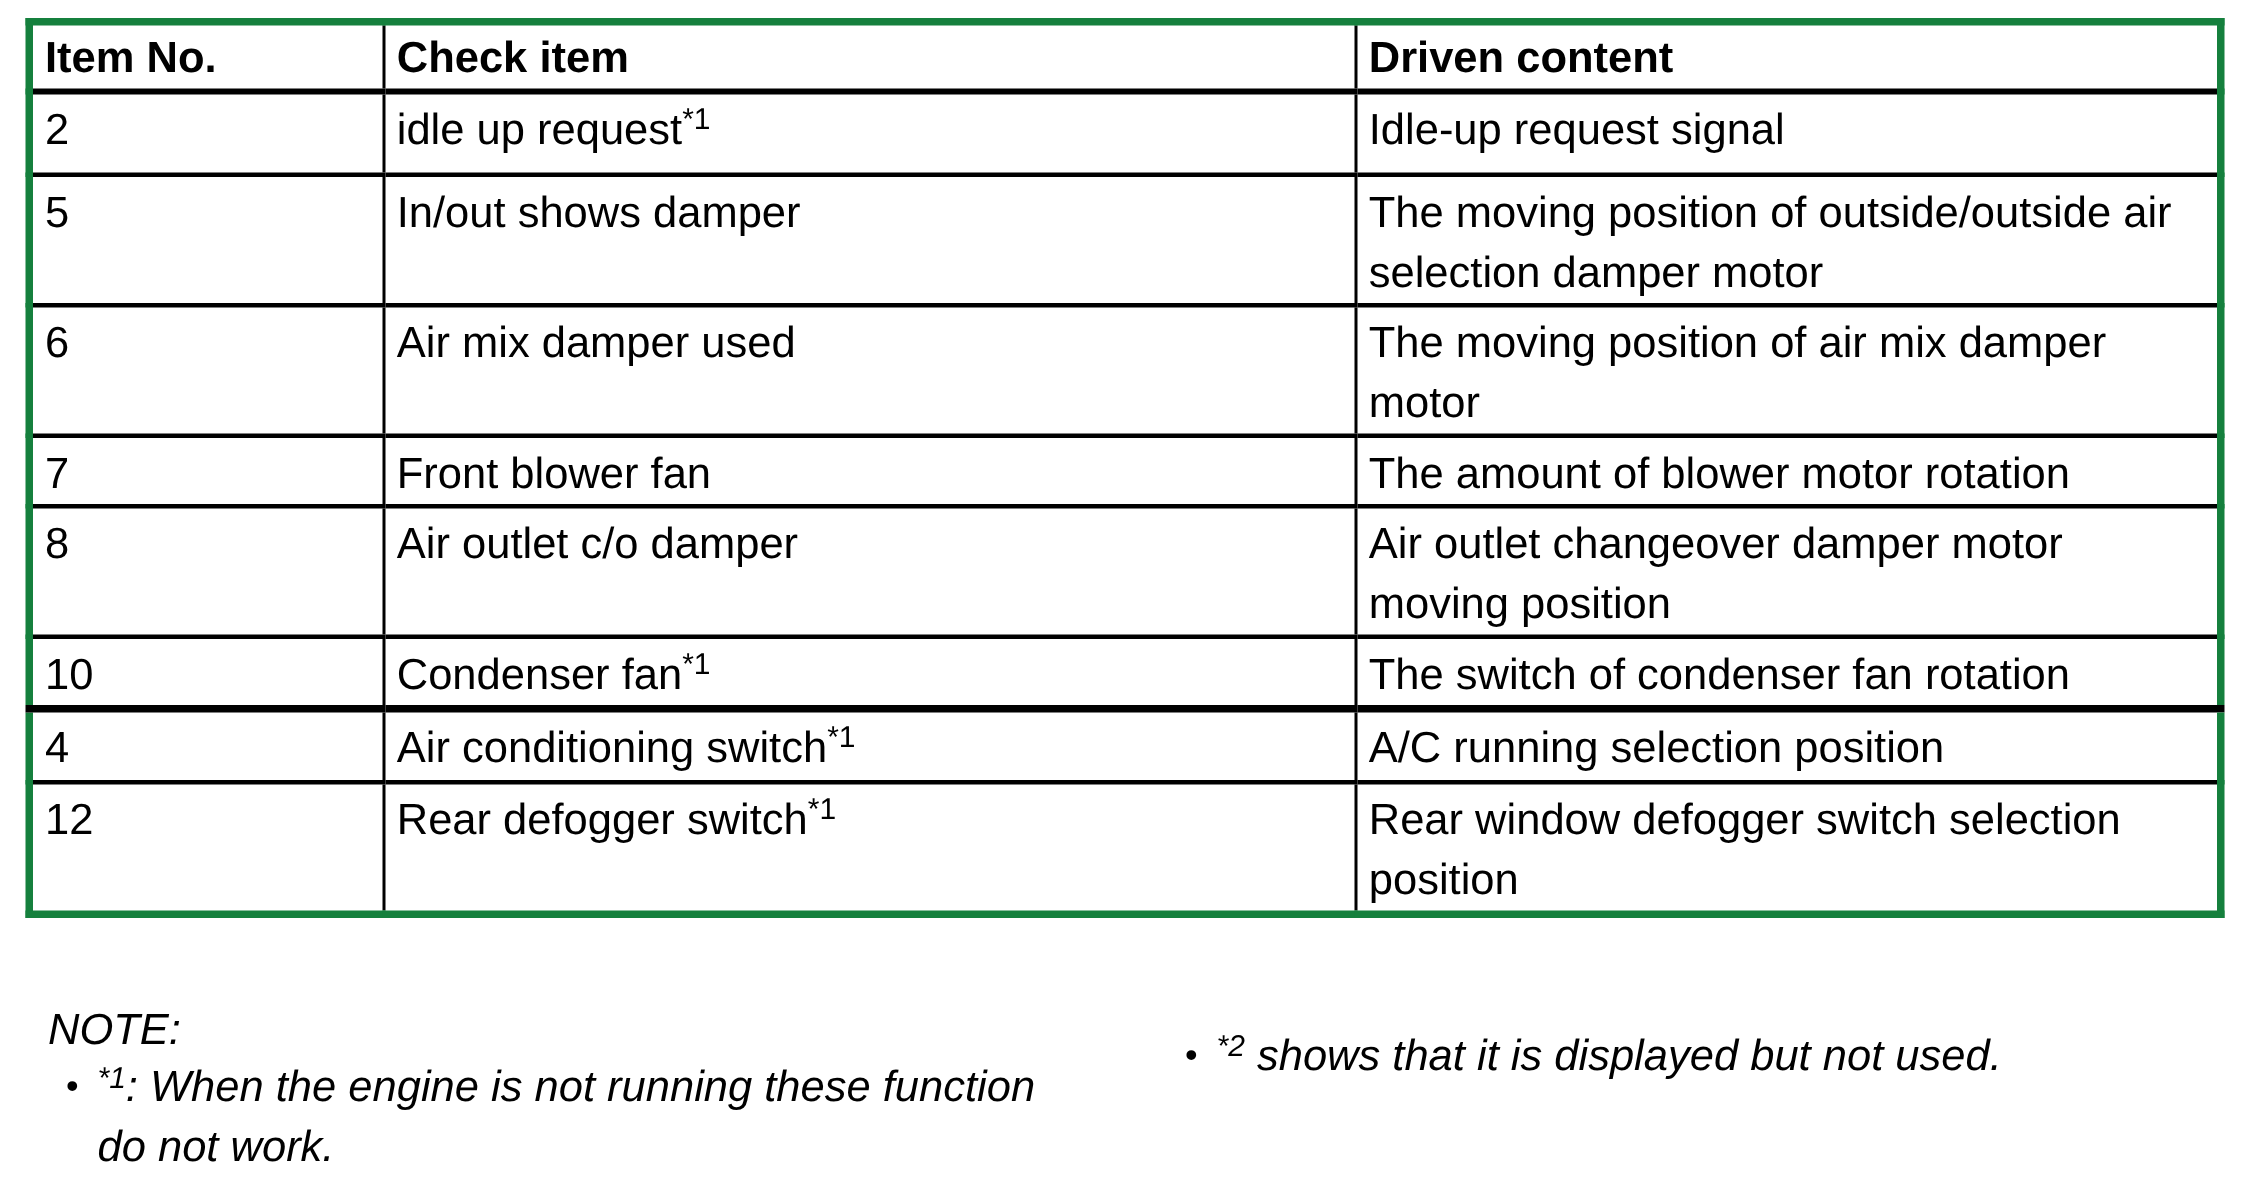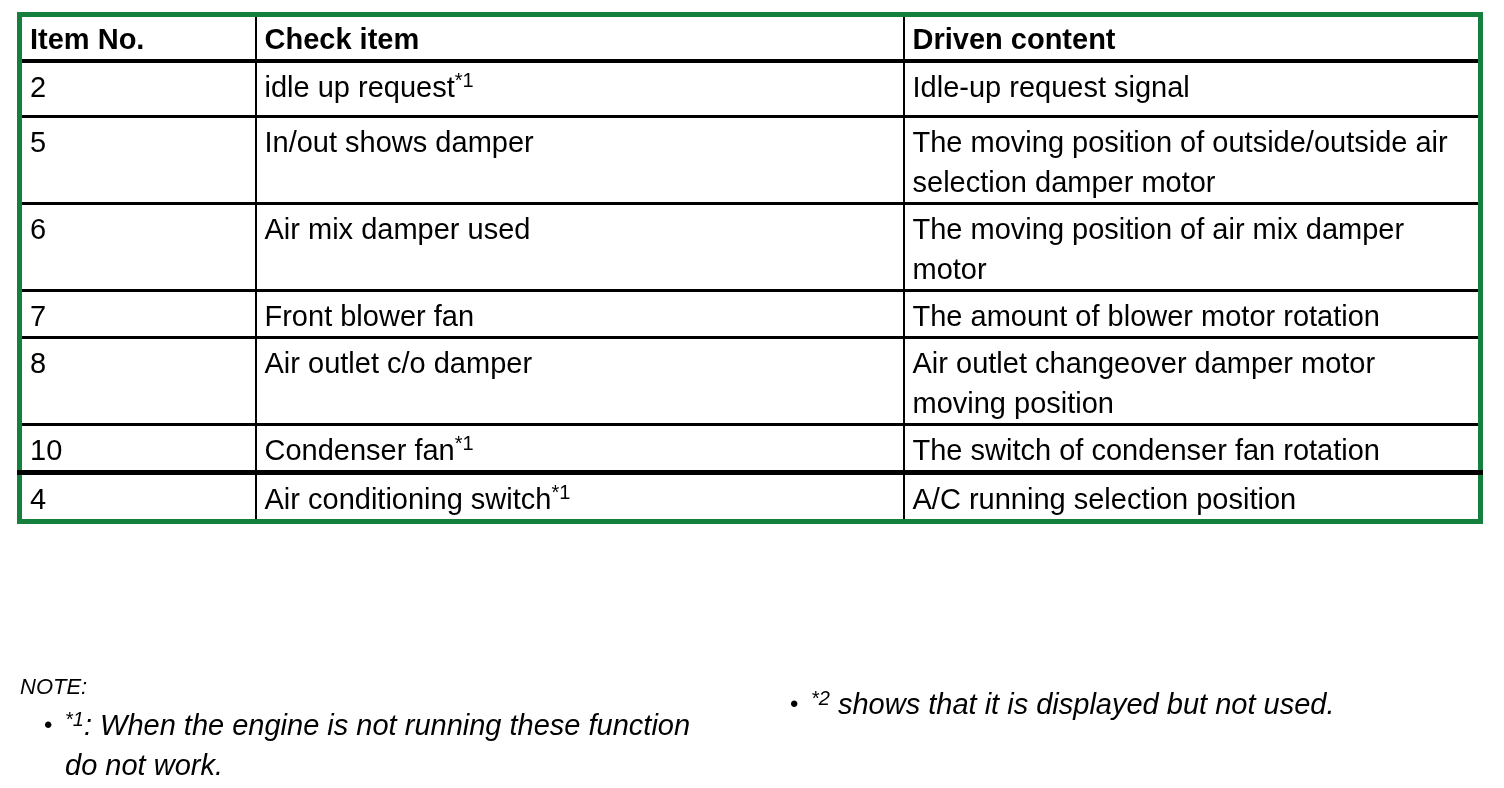--- a/index.html
+++ b/index.html
@@ -47,23 +47,23 @@
   .sup {
     font-size: 20px;
     line-height: 0;
     position: relative;
     top: -10px;
   }
 
   
   .note-label {
     position: absolute;
-    left: 20px;
+    left: 32px;
     top: 672px;
-    font-size: 22px;
+    font-size: 29px;
     font-style: italic;
     line-height: 30px;
   }
   .note-item {
     position: absolute;
     display: flex;
     font-size: 29px;
     font-style: italic;
     line-height: 40px;
   }
@@ -126,20 +126,25 @@
       <tr style="height:48px">
         <td>10</td>
         <td><span>Condenser fan</span><span class="sup">*1</span></td>
         <td>The switch of condenser fan rotation</td>
       </tr>
       <tr class="thick-top" style="height:49px">
         <td>4</td>
         <td><span>Air conditioning switch</span><span class="sup">*1</span></td>
         <td>A/C running selection position</td>
       </tr>
+      <tr style="height:81px">
+        <td>12</td>
+        <td><span>Rear defogger switch</span><span class="sup">*1</span></td>
+        <td>Rear window defogger switch selection position</td>
+      </tr>
     </tbody>
   </table>
 
   <div class="note-label">NOTE:</div>
 
   <div class="note-item note-1">
     <span class="bullet">•</span>
     <span class="note-text"><span class="sup">*1</span><span>: When the engine is not running these function do not work.</span></span>
   </div>
 

